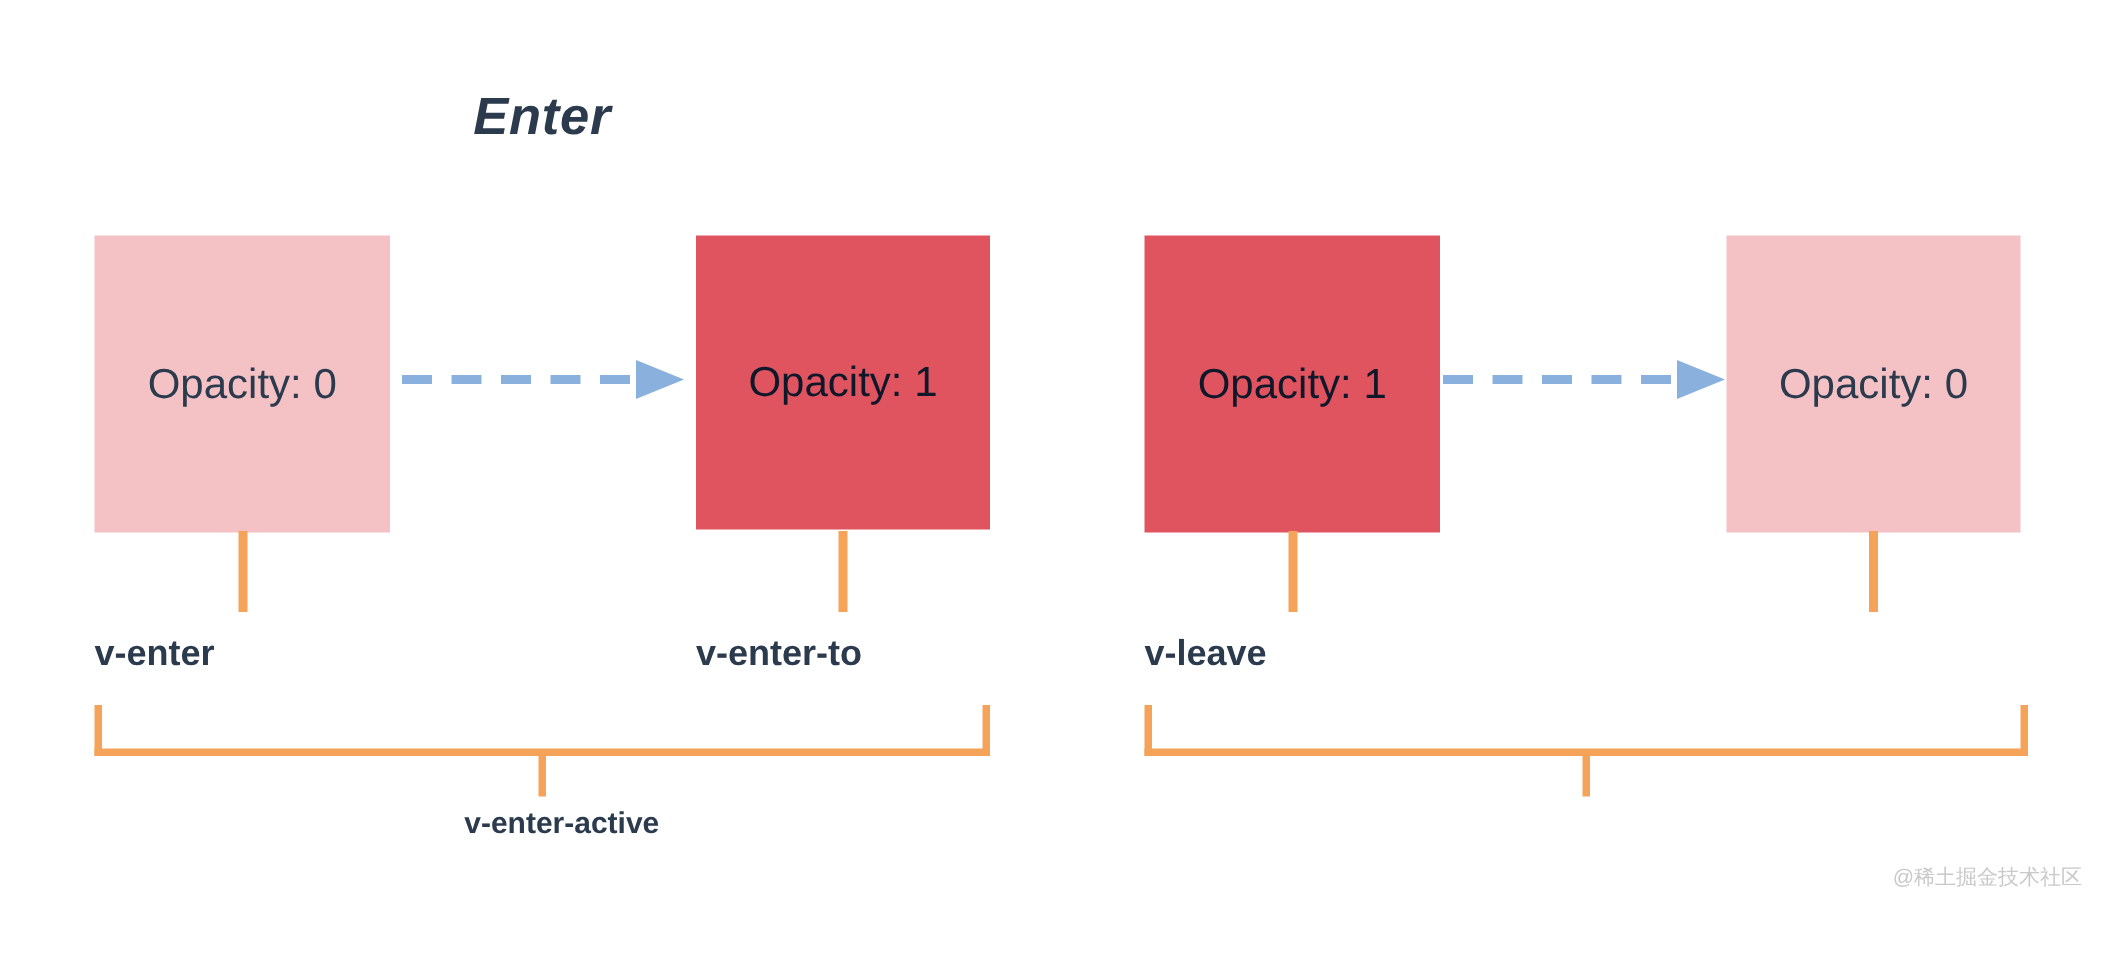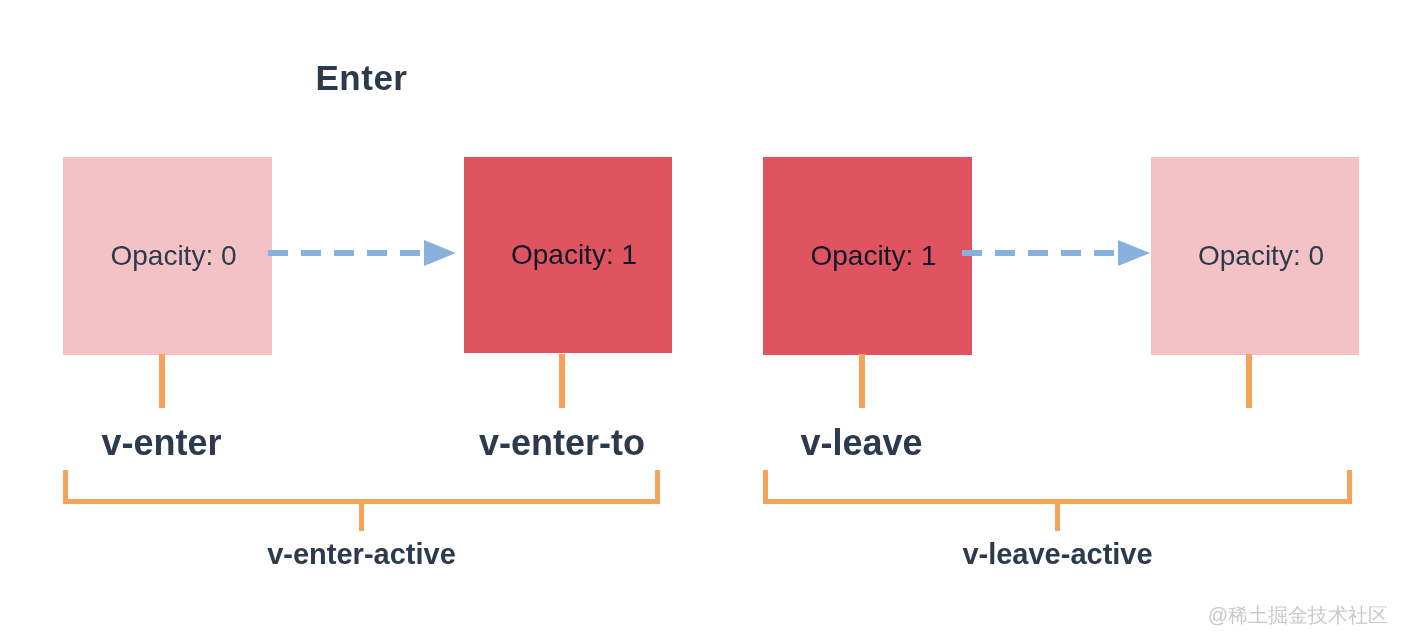--- a/index.html
+++ b/index.html
@@ -8,25 +8,26 @@
     font-family:"Liberation Sans","DejaVu Sans",sans-serif;overflow:hidden;
   }
   .sec{position:absolute;top:0;height:100%;}
   .sec-enter{left:63px;width:597px;}
   .sec-leave{left:763px;width:584px;}
 
   .title{
     position:absolute;top:58px;left:0;width:100%;margin:0;
     text-align:center;font-size:35px;font-weight:bold;color:var(--navy,#2b3a4d);
     letter-spacing:0.5px;
+    font-style:italic;
   }
 
   .box{
     position:absolute;top:157px;width:197px;height:198px;
-    display:flex;align-items:center;justify-content:center;padding-left:12px;
+    display:flex;align-items:center;justify-content:center;
   }
   .from-box{left:0;}
   .sec-enter .to-box{left:401px;width:196px;height:196px;}
   .sec-leave .to-box{left:388px;width:196px;}
   .box[data-variant="pink"]{background:var(--pink,#f4c2c5);}
   .box[data-variant="pink"] .box-label{color:var(--navy,#2b3a4d);}
   .box[data-variant="red"]{background:var(--red,#e0545f);}
   .box[data-variant="red"] .box-label{color:#0f172a;}
   .box-label{font-size:28px;font-weight:500;}
 
@@ -35,47 +36,47 @@
   .sec-leave .arrow{left:197px;}
   .arrow-line{stroke:var(--blue,#8ab1dd);stroke-width:6;stroke-dasharray:20 13;fill:none;}
   .arrow-head{fill:var(--blue,#8ab1dd);}
 
   .connector{position:absolute;top:354px;width:6px;height:54px;background:var(--orange,#f6a35a);}
   .from-connector{left:96px;}
   .sec-enter .to-connector{left:496px;}
   .sec-leave .to-connector{left:483px;}
 
   .state-label{
-    position:absolute;top:422px;text-align:center;
-    font-size:36px;font-weight:bold;color:var(--navy,#2b3a4d);
+    position:absolute;top:422px;
+    font-size:24px;font-weight:bold;color:var(--navy,#2b3a4d);
   }
   .from-label{left:0;width:197px;}
   .sec-enter .to-label{left:401px;width:196px;}
   .sec-leave .to-label{left:388px;width:196px;}
 
   .bracket{
     position:absolute;left:0;top:470px;width:100%;height:34px;box-sizing:border-box;
     border-left:5px solid var(--orange,#f6a35a);
     border-right:5px solid var(--orange,#f6a35a);
     border-bottom:5px solid var(--orange,#f6a35a);
   }
   .sec-leave .bracket{width:589px;}
   .bracket-tick{position:absolute;top:503px;width:5px;height:28px;background:var(--orange,#f6a35a);}
   .sec-enter .bracket-tick{left:296px;}
   .sec-leave .bracket-tick{left:292px;}
 
   .active-label{
-    position:absolute;left:0;top:538px;width:100%;text-align:center;
-    font-size:29px;font-weight:bold;color:var(--navy,#2b3a4d);
+    position:absolute;left:13px;top:538px;width:100%;text-align:center;
+    font-size:20px;font-weight:bold;color:var(--navy,#2b3a4d);
   }
   .sec-leave .active-label{width:589px;}
 
   .watermark{
-    position:absolute;right:16px;top:602px;
-    font-size:20px;color:var(--watermark_gray,#c9c9c9);
+    position:absolute;right:16px;top:576px;
+    font-size:14px;color:var(--watermark_gray,#c9c9c9);
   }
 </style>
 </head>
 <body>
 
 <div class="diagram">
 
   <section class="sec sec-enter">
     <h2 class="title">Enter</h2>
 
@@ -118,17 +119,16 @@
       <span class="box-label">Opacity: 0</span>
     </div>
 
     <div class="connector from-connector"></div>
     <div class="connector to-connector"></div>
 
     <div class="state-label from-label">v-leave</div>
 
     <div class="bracket"></div>
     <div class="bracket-tick"></div>
-    <div class="active-label">v-leave-active</div>
   </section>
 
   <div class="watermark">@稀土掘金技术社区</div>
 </div>
 
 </body></html>

